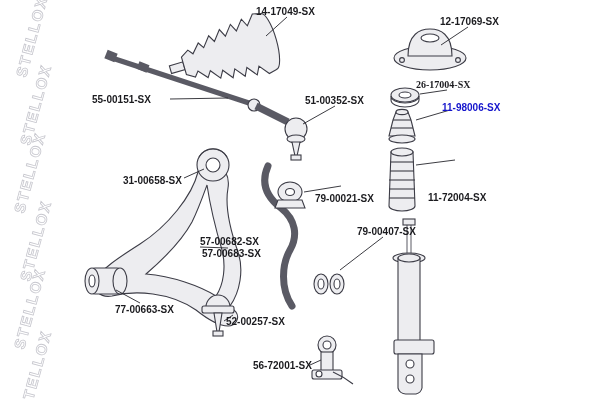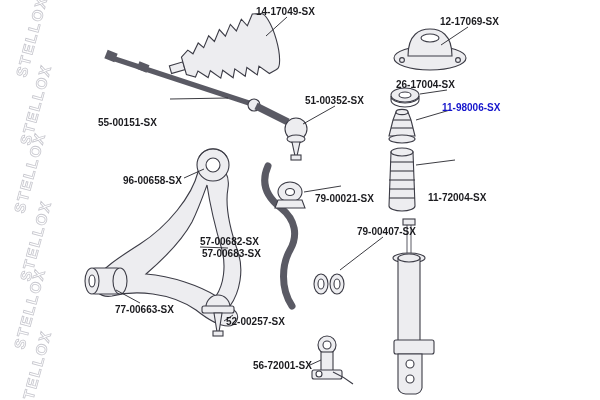--- a/index.html
+++ b/index.html
@@ -167,26 +167,26 @@
       <line class="leader" x1="200" y1="247" x2="228" y2="248"></line>
       <line class="leader" x1="383" y1="237" x2="340" y2="270"></line>
       <line class="leader" x1="140" y1="303" x2="116" y2="290"></line>
       <line class="leader" x1="224" y1="321" x2="233" y2="315"></line>
       <line class="leader" x1="310" y1="365" x2="321" y2="360"></line>
     </g>
   </svg>
 
   <div class="part-label" style="left: 256px; top: 6px; color: rgb(27, 27, 31);">14-17049-SX</div>
   <div class="part-label" style="left: 440px; top: 16px; color: rgb(27, 27, 31);">12-17069-SX</div>
-  <div class="part-label" style="left: 98px; top: 94px; color: rgb(27, 27, 31); margin-top: 23px;">55-00151-SX</div>
+  <div class="part-label" style="left: 92px; top: 94px; color: rgb(27, 27, 31);">55-00151-SX</div>
   <div class="part-label" style="left: 305px; top: 95px; color: rgb(27, 27, 31);">51-00352-SX</div>
-  <div class="part-label" style="left: 396px; top: 79px; color: rgb(27, 27, 31);">26-17004-SX</div>
+  <div class="part-label" style="left: 416px; top: 79px; color: rgb(27, 27, 31); font-family: Liberation Serif, serif;">26-17004-SX</div>
   <div class="part-label" style="left: 442px; top: 102px; color: rgb(20, 20, 204);">11-98006-SX</div>
   <div class="part-label" style="left: 428px; top: 152px; color: rgb(27, 27, 31); margin-top: 40px;">11-72004-SX</div>
-  <div class="part-label" style="left: 123px; top: 175px; color: rgb(27, 27, 31);">96-00658-SX</div>
+  <div class="part-label" style="left: 123px; top: 175px; color: rgb(27, 27, 31);">31-00658-SX</div>
   <div class="part-label" style="left: 315px; top: 193px; color: rgb(27, 27, 31);">79-00021-SX</div>
   <div class="part-label" style="left: 200px; top: 236px; color: rgb(27, 27, 31);">57-00682-SX</div>
   <div class="part-label" style="left: 202px; top: 248px; color: rgb(27, 27, 31);">57-00683-SX</div>
   <div class="part-label" style="left: 357px; top: 226px; color: rgb(27, 27, 31);">79-00407-SX</div>
   <div class="part-label" style="left: 115px; top: 304px; color: rgb(27, 27, 31);">77-00663-SX</div>
   <div class="part-label" style="left: 226px; top: 316px; color: rgb(27, 27, 31);">52-00257-SX</div>
   <div class="part-label" style="left: 253px; top: 360px; color: rgb(27, 27, 31); text-align: right;">56-72001-SX</div>
 
 </div>
 

